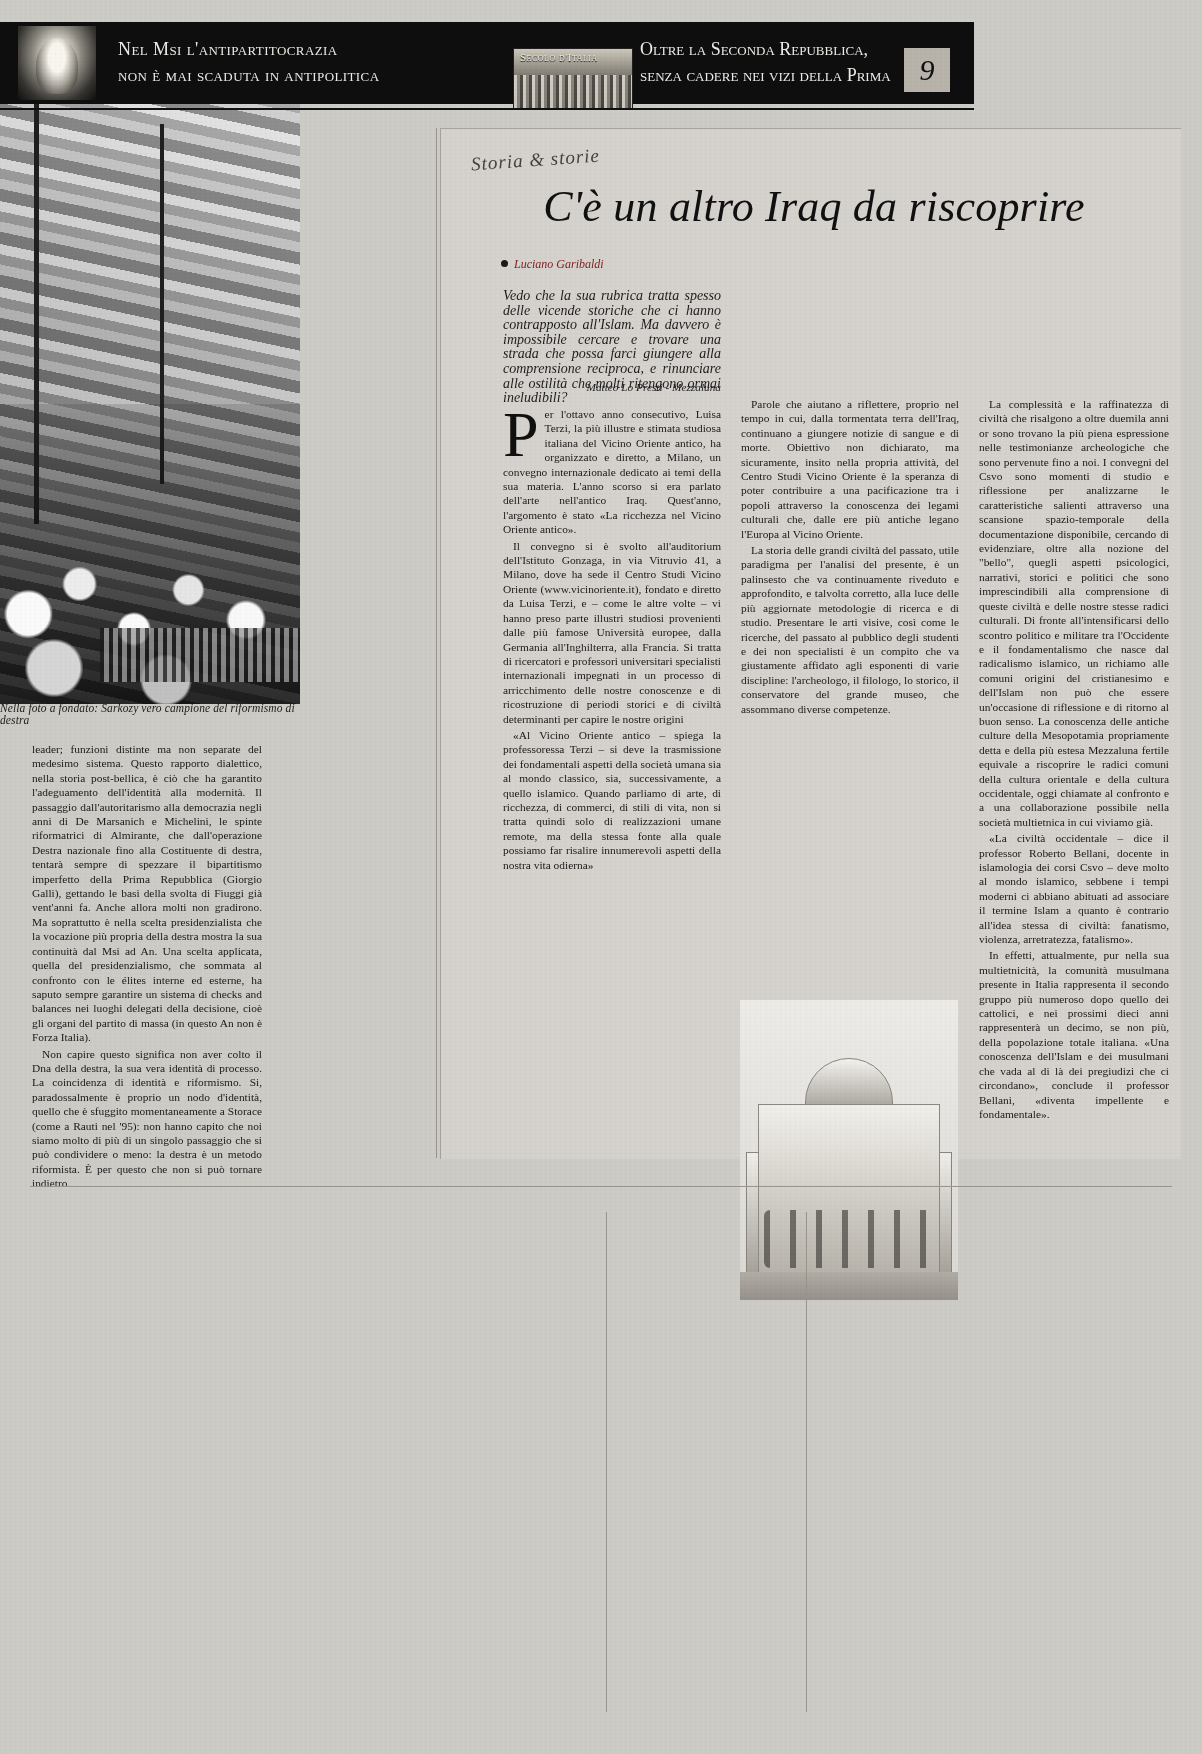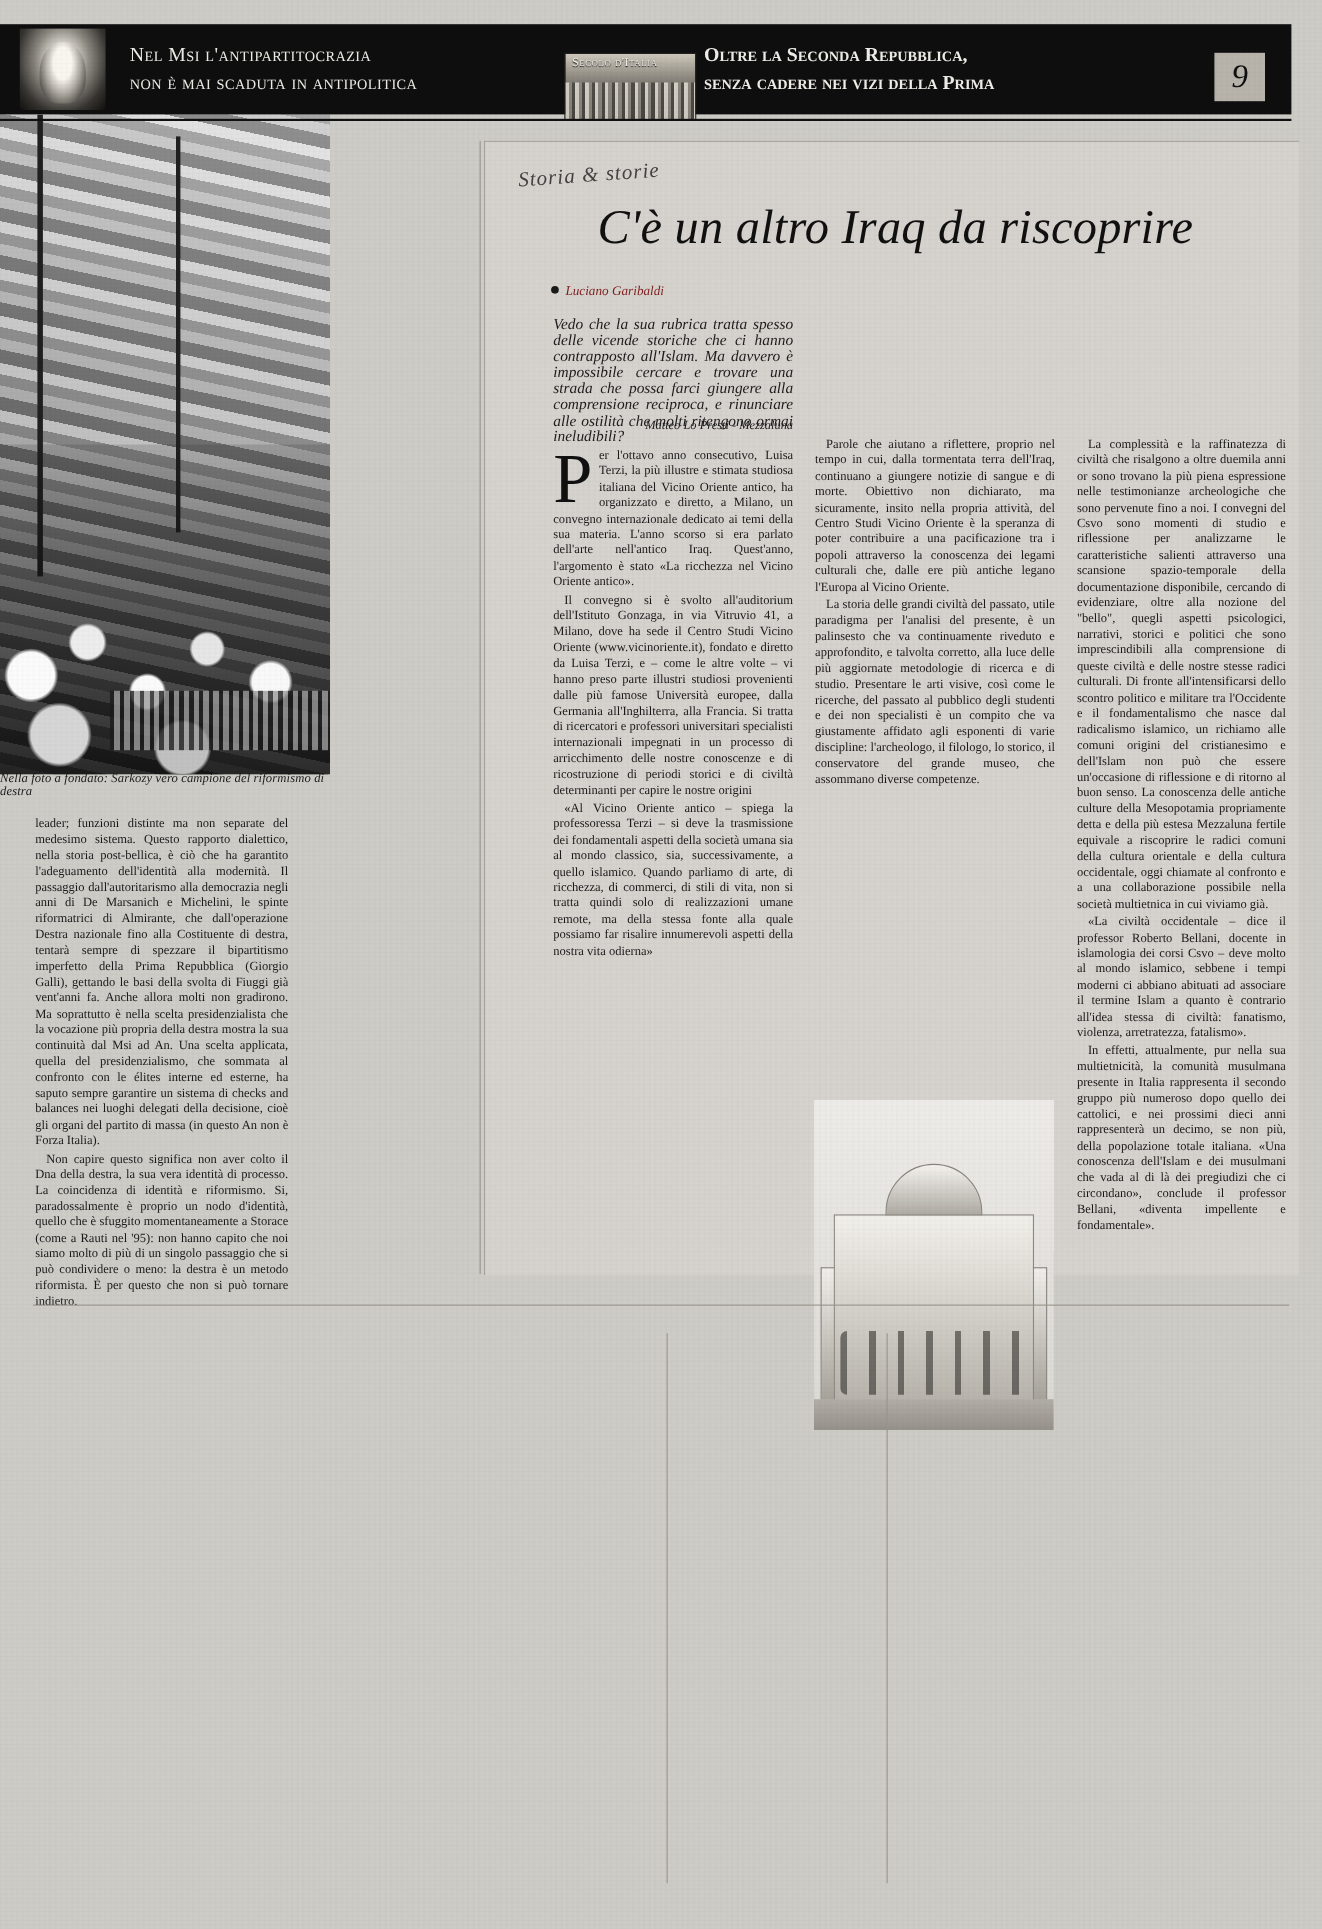--- a/index.html
+++ b/index.html
@@ -26,21 +26,21 @@
       repeating-linear-gradient(90deg, rgba(0,0,0,0.03) 0px, rgba(0,0,0,0) 3px, rgba(0,0,0,0.015) 5px);
     pointer-events: none;
     z-index: 60;
     opacity: .55;
   }
 
   
   .masthead {
     position: absolute;
     left: 0; top: 22px;
-    width: 1174px; height: 82px;
+    width: 974px; height: 82px;
     background: #0f0f10;
     color: #e8e6e0;
     z-index: 20;
   }
   .masthead .mh-photo {
     position: absolute;
     left: 18px; top: 4px;
     width: 78px; height: 74px;
     background:
       radial-gradient(ellipse at 50% 38%, #d8d4cc 0 20%, #8a8780 45%, #3d3b38 75%, #1b1a18 100%);
@@ -55,21 +55,20 @@
   .mh-left {
     position: absolute;
     left: 118px; top: 14px;
     width: 380px;
     letter-spacing: .4px;
   }
   .mh-right {
     position: absolute;
     left: 640px; top: 14px;
     width: 430px;
-    font-weight: bold;
   }
   .mh-line {
     font-family: "Liberation Serif", serif;
     font-size: 18px;
     line-height: 26px;
     font-variant: small-caps;
     color: #f0eee8;
     white-space: nowrap;
   }
   .mh-rule {

